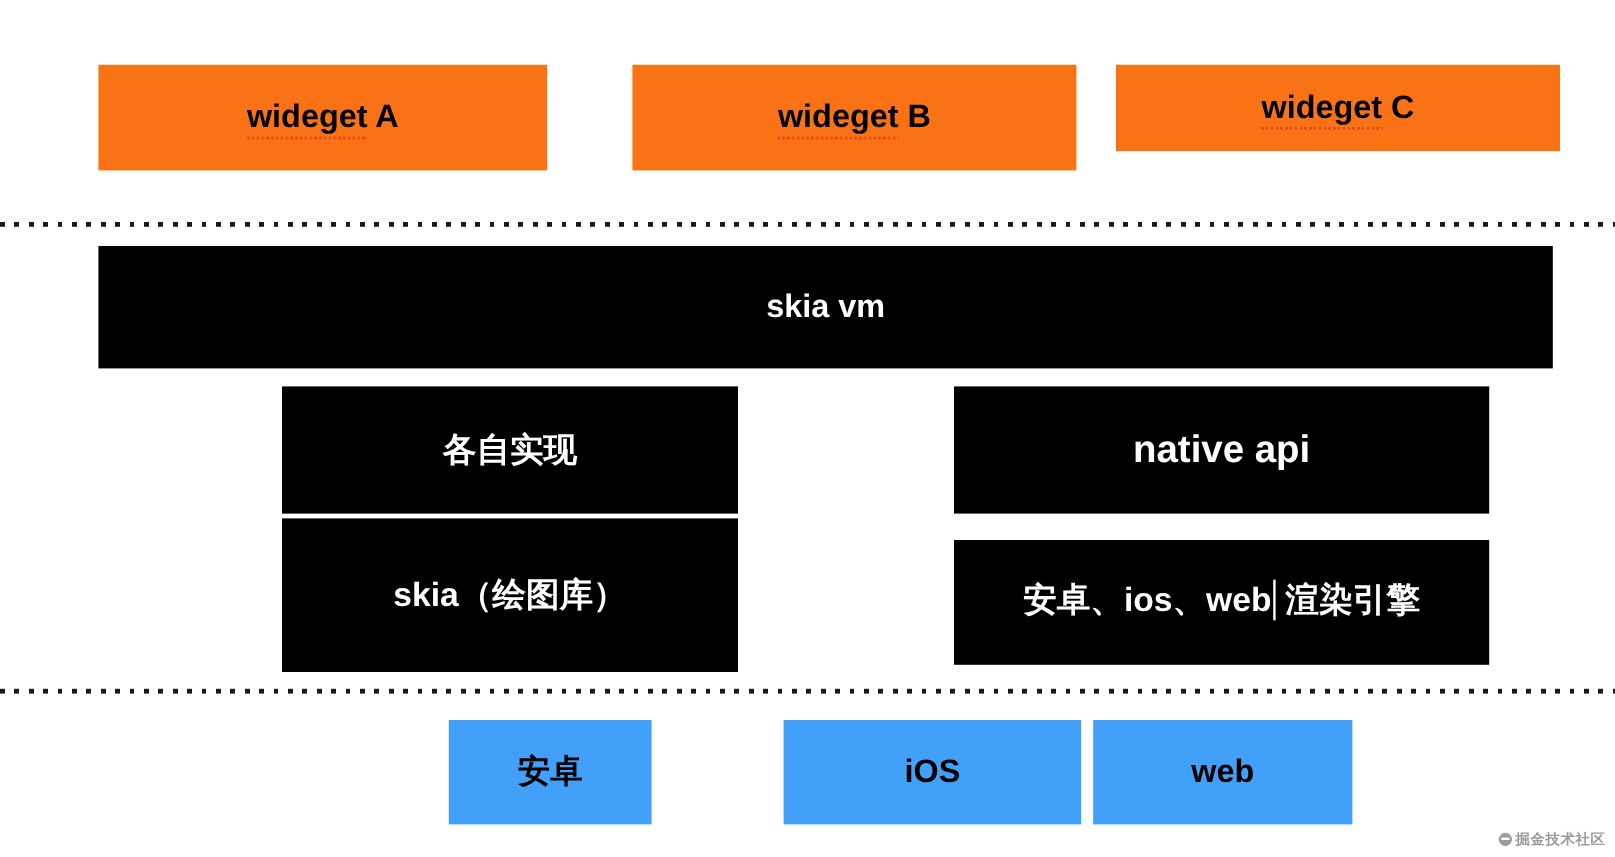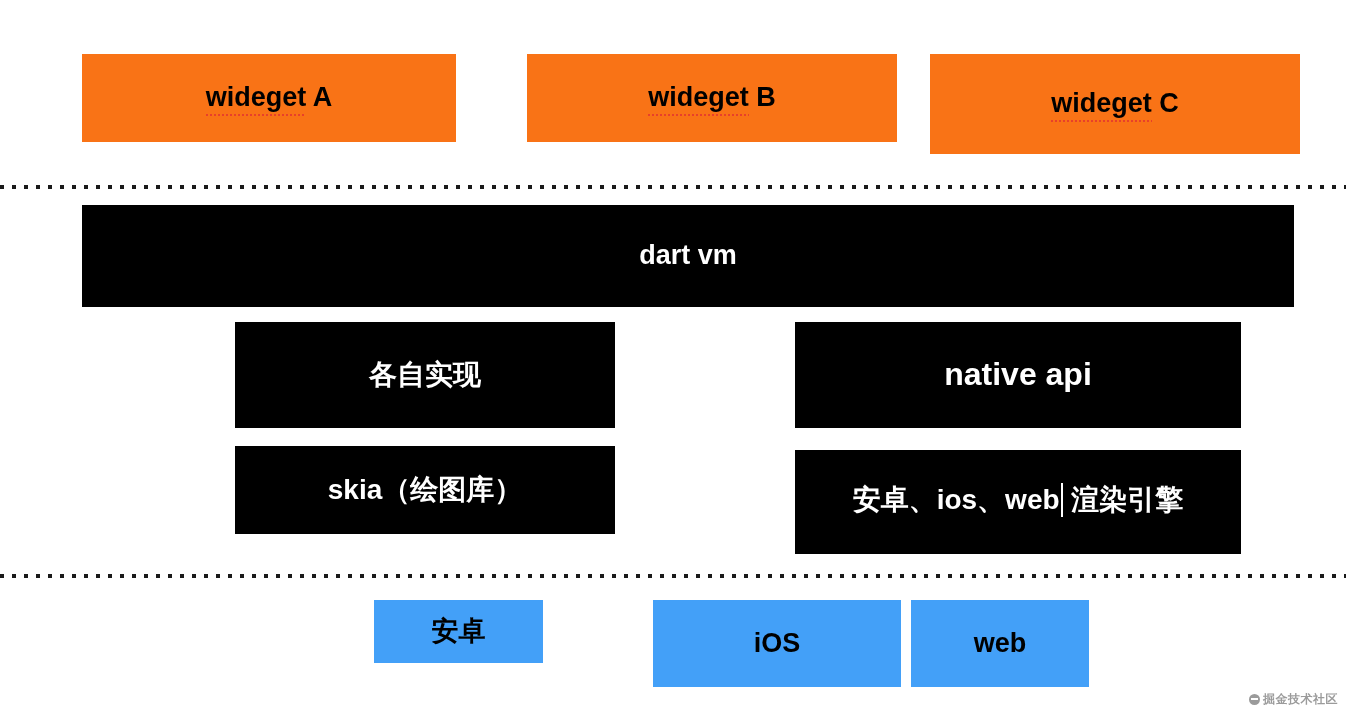--- a/index.html
+++ b/index.html
@@ -122,57 +122,57 @@
 <div id="canvas">
 
   <div class="box box-widget" style="left:82px; top:54px; width:374px; height:88px;">
     <span class="label-misspelled"><span class="sp">wideget</span><span> A</span></span>
   </div>
 
   <div class="box box-widget" style="left:527px; top:54px; width:370px; height:88px;">
     <span class="label-misspelled"><span class="sp">wideget</span><span> B</span></span>
   </div>
 
-  <div class="box box-widget" style="left:930px; top:54px; width:370px; height:100px;">
+  <div class="box box-widget" style="left:930px; top:54px; width:370px; height:72px;">
     <span class="label-misspelled"><span class="sp">wideget</span><span> C</span></span>
   </div>
 
   <div class="divider" style="top:185px;"></div>
 
   <div class="box box-dark" style="left:82px; top:205px; width:1212px; height:102px; font-size:27px;">
-    <span>dart vm</span>
+    <span>skia vm</span>
   </div>
 
   <div class="box box-dark" style="left:235px; top:322px; width:380px; height:106px; font-size:28px;">
     <span>各自实现</span>
   </div>
 
   <div class="box box-dark" style="left:795px; top:322px; width:446px; height:106px; font-size:32px;">
     <span>native api</span>
   </div>
 
-  <div class="box box-dark" style="left:235px; top:446px; width:380px; height:88px; font-size:28px;">
+  <div class="box box-dark" style="left:235px; top:432px; width:380px; height:128px; font-size:28px;">
     <span>skia（绘图库）</span>
   </div>
 
   <div class="box box-dark" style="left:795px; top:450px; width:446px; height:104px; font-size:28px;">
     <span><span>安卓、ios、web</span><span class="caret"></span><span> 渲染引擎</span></span>
   </div>
 
   <div class="divider" style="top:574px;"></div>
 
-  <div class="box box-platform" style="left:374px; top:600px; width:169px; height:63px;">
+  <div class="box box-platform" style="left:374px; top:600px; width:169px; height:87px;">
     <span>安卓</span>
   </div>
 
   <div class="box box-platform" style="left:653px; top:600px; width:248px; height:87px;">
     <span>iOS</span>
   </div>
 
-  <div class="box box-platform" style="left:911px; top:600px; width:178px; height:87px;">
+  <div class="box box-platform" style="left:911px; top:600px; width:216px; height:87px;">
     <span>web</span>
   </div>
 
   <div class="watermark">
     <span class="wm-logo"></span>
     <span>掘金技术社区</span>
   </div>
 
 </div>
 

